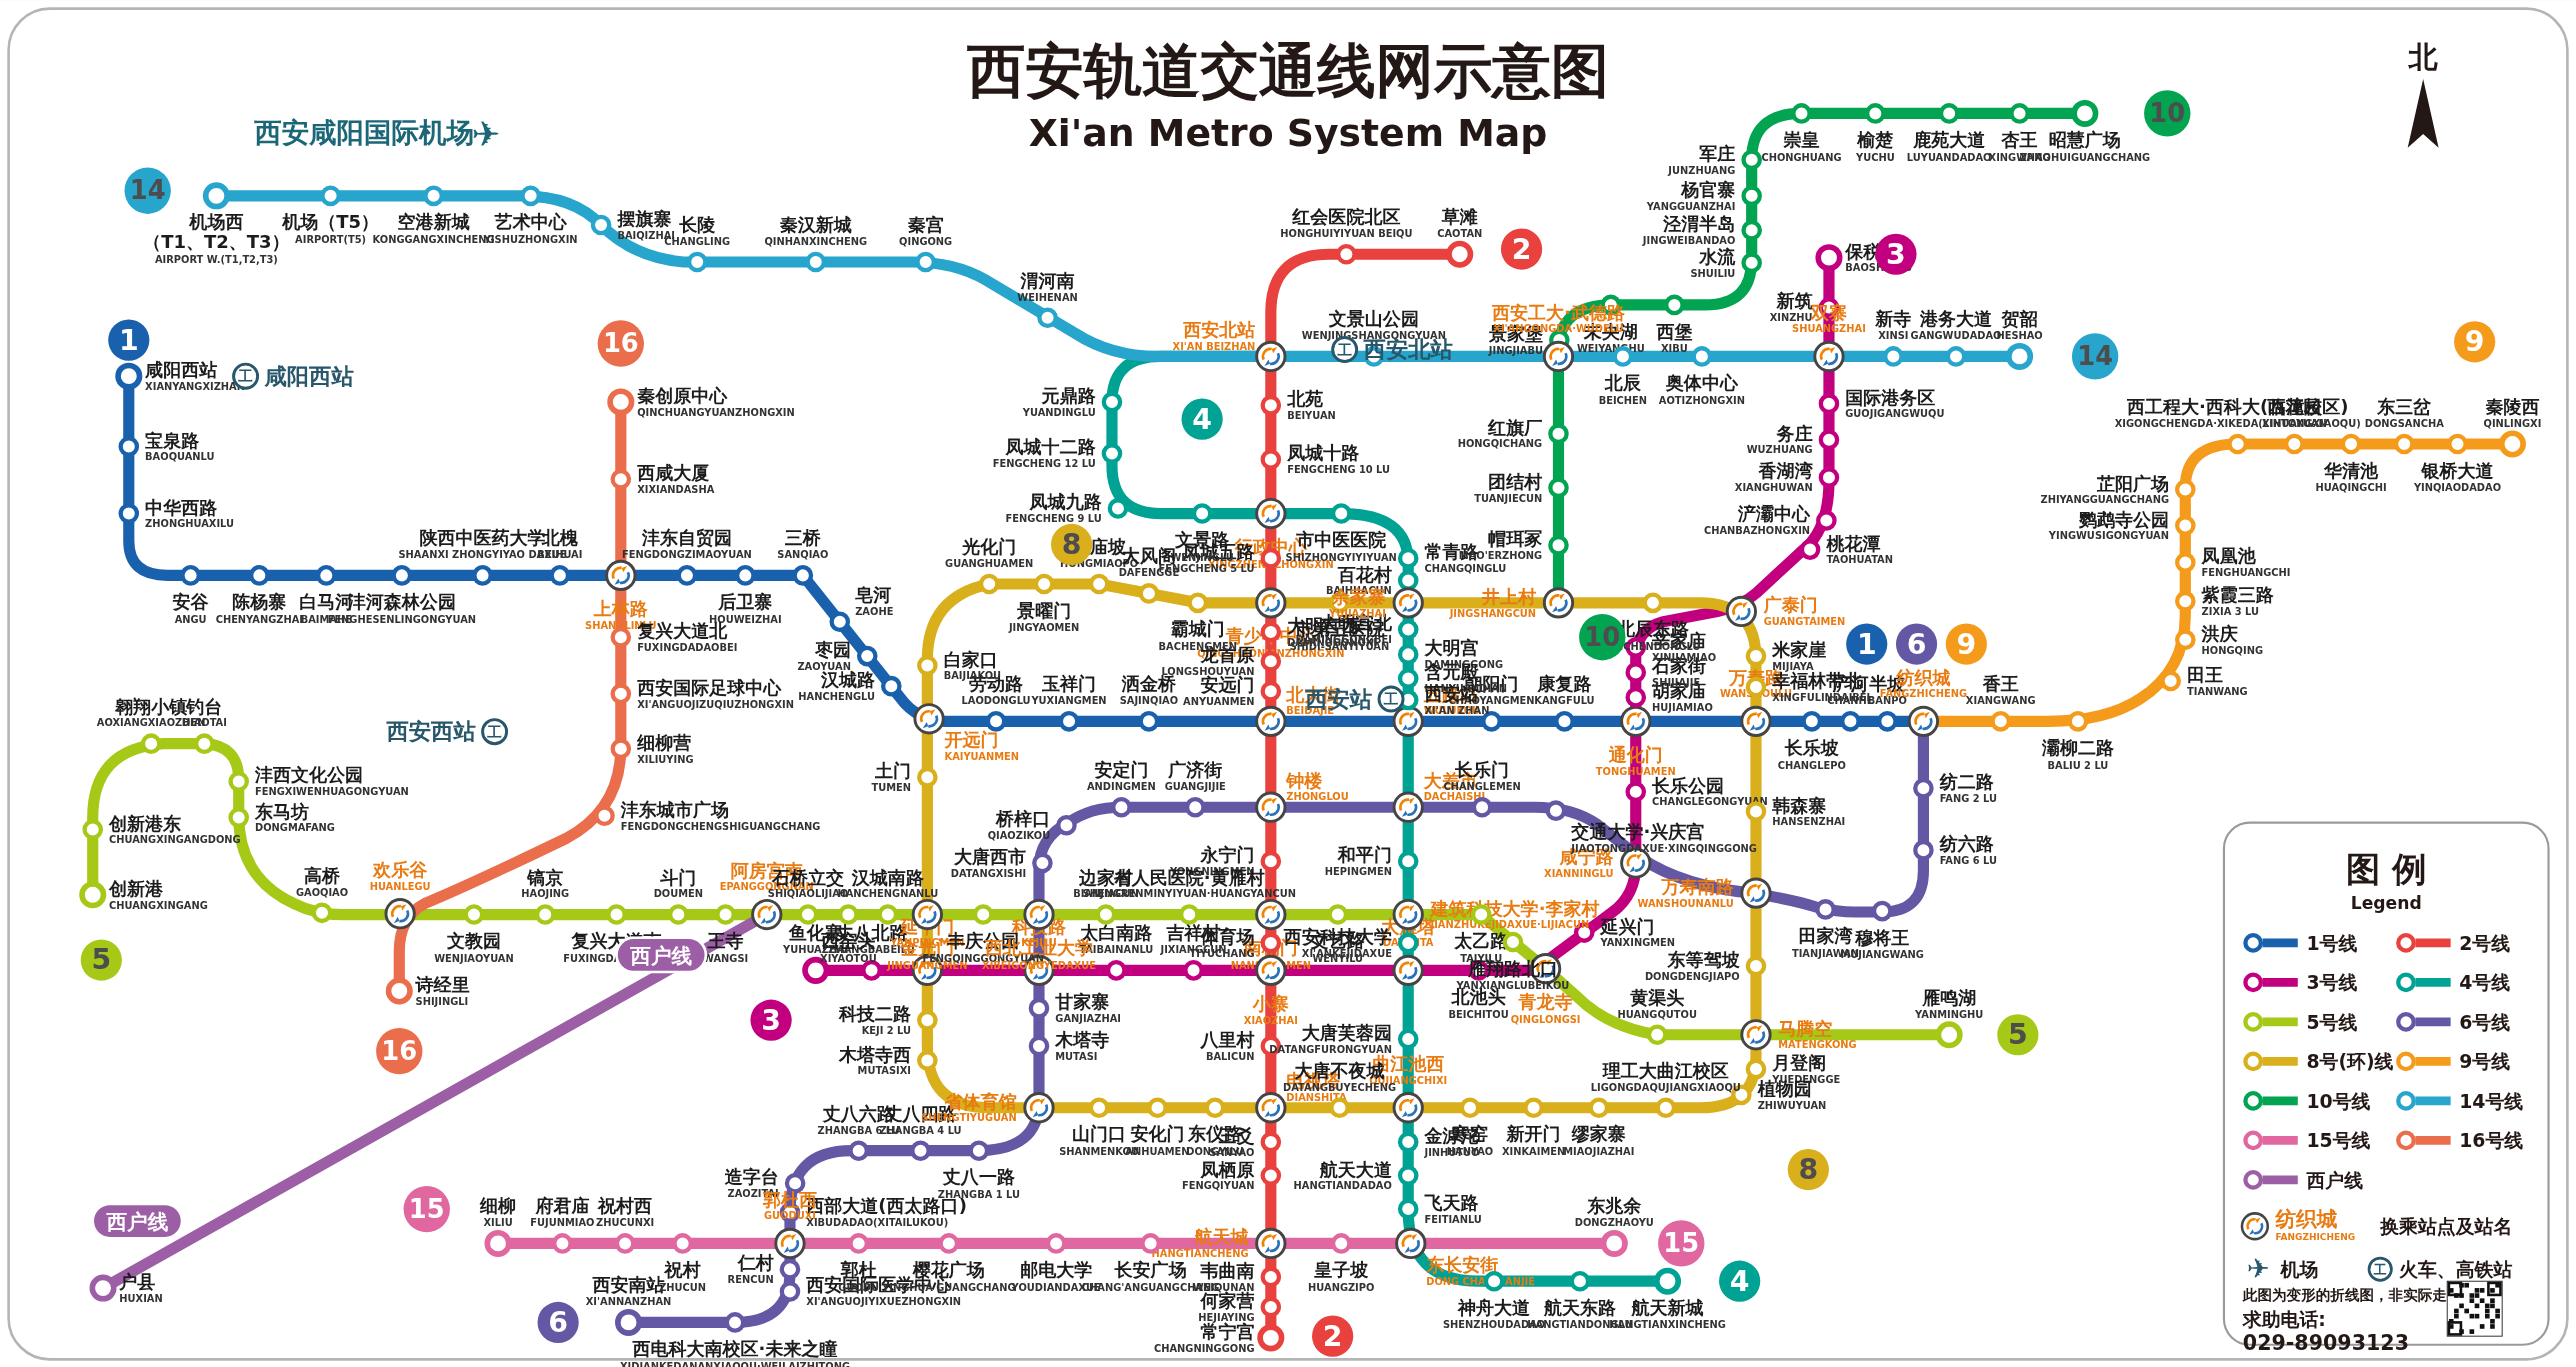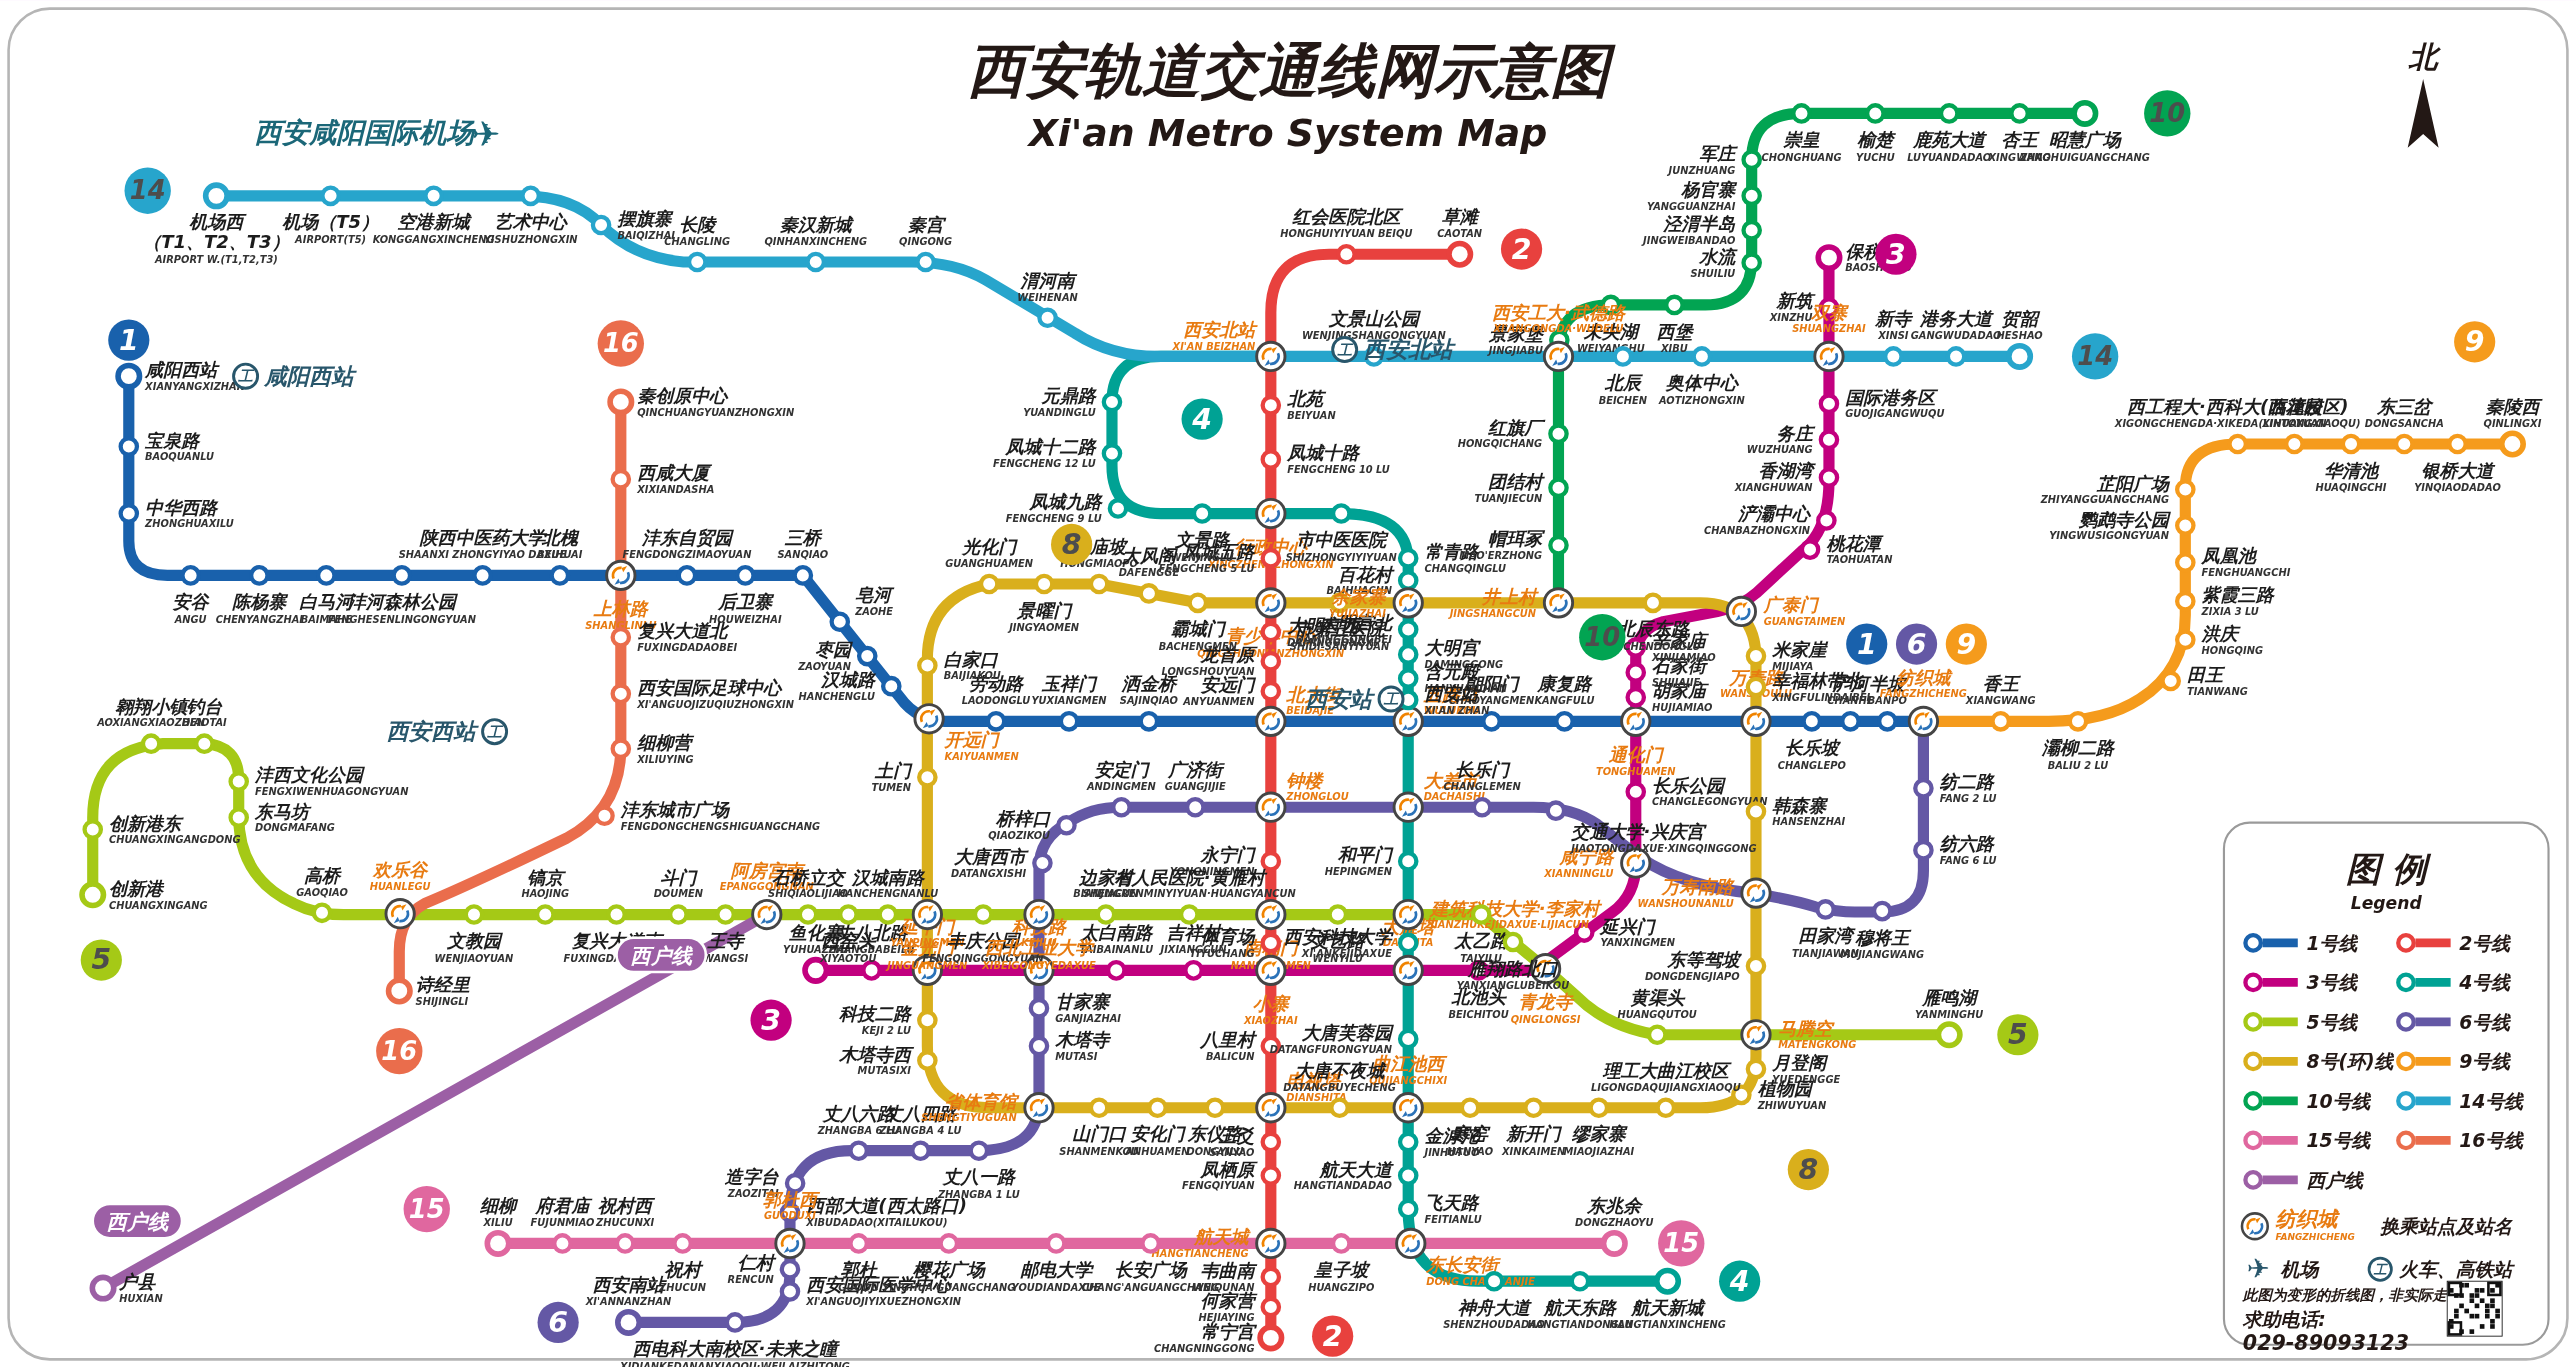--- a/index.html
+++ b/index.html
@@ -1,17 +1,17 @@
 <!DOCTYPE html>
 <html style="font-size:13.7px"><head>
 <meta charset="utf-8">
 <style>
   html,body{margin:0;padding:0;background:#fff;}
   body{font-family:"DejaVu Sans","Liberation Sans",sans-serif;}
-  .canvas{position:relative;width:2576px;height:1368px;background:#f0abfc;overflow:hidden;font-style:italic;}
+  .canvas{position:relative;width:2576px;height:1368px;background:#f0abfc;overflow:hidden;}
   svg text{font-family:"DejaVu Sans","Liberation Sans",sans-serif;}
   .zh{font-weight:bold;}
 </style>
 </head>
 <body>
 
 <div class="canvas">
 <svg id="map" width="2576" height="1368" viewBox="0 0 3000 1593" xmlns="http://www.w3.org/2000/svg">
   <rect x="0" y="0" width="3000" height="1593" fill="#ffffff"></rect>
   <rect x="10" y="10" width="2980" height="1573" rx="48" fill="none" stroke="#b5b5b5" stroke-width="3"></rect>

